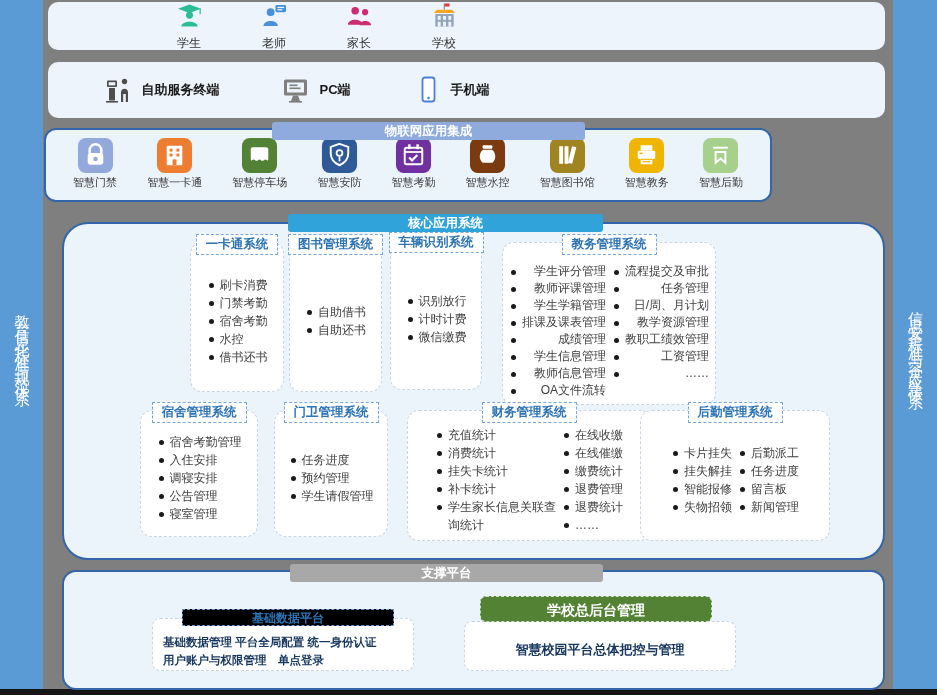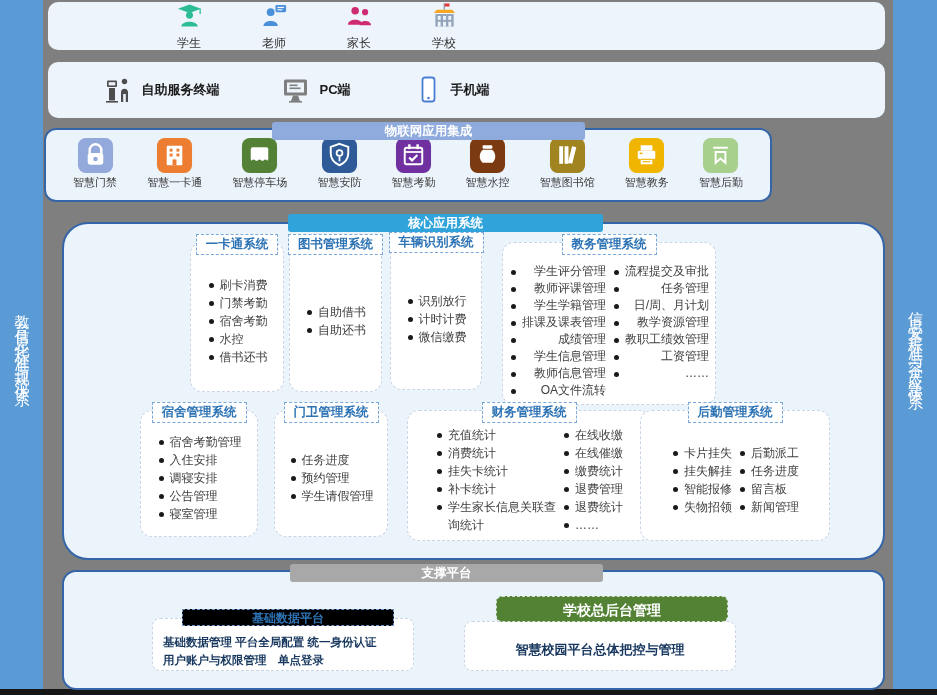--- a/index.html
+++ b/index.html
@@ -61,21 +61,21 @@
 
   
   .panel-support{left:62px;top:570px;width:823px;height:120px;border-radius:14px;background:#eaf2fb;}
   .base-tab{position:absolute;left:118px;top:37px;width:212px;height:17px;line-height:17px;
             text-align:center;background:#000000;border:1px dashed #6f9bd0;color:#2e74b5;
             font-size:12px;font-weight:bold;z-index:2;box-sizing:border-box;}
   .base-box{position:absolute;left:88px;top:46px;width:262px;height:53px;background:#fff;
             border:1.5px dashed #c9d4e4;border-radius:8px;box-sizing:border-box;
             padding:14px 0 0 10px;}
   .base-line{font-size:11.5px;font-weight:bold;color:#17375e;line-height:1.6;white-space:nowrap;}
-  .green-tab{position:absolute;left:432px;top:24px;width:232px;height:26px;line-height:26px;
+  .green-tab{position:absolute;left:416px;top:24px;width:232px;height:26px;line-height:26px;
              text-align:center;background:#538235;border:1px dashed #cfe0cf;color:#fff;
              font-size:14px;font-weight:bold;border-radius:6px;z-index:2;box-sizing:border-box;}
   .backend-box{position:absolute;left:400px;top:49px;width:272px;height:50px;background:#fff;
                border:1.5px dashed #c9d4e4;border-radius:8px;box-sizing:border-box;
                display:flex;align-items:flex-end;justify-content:center;padding-bottom:11px;}
   .backend-text{font-size:13px;font-weight:bold;color:#17375e;white-space:nowrap;}
 </style>
 </head>
 <body>
 

